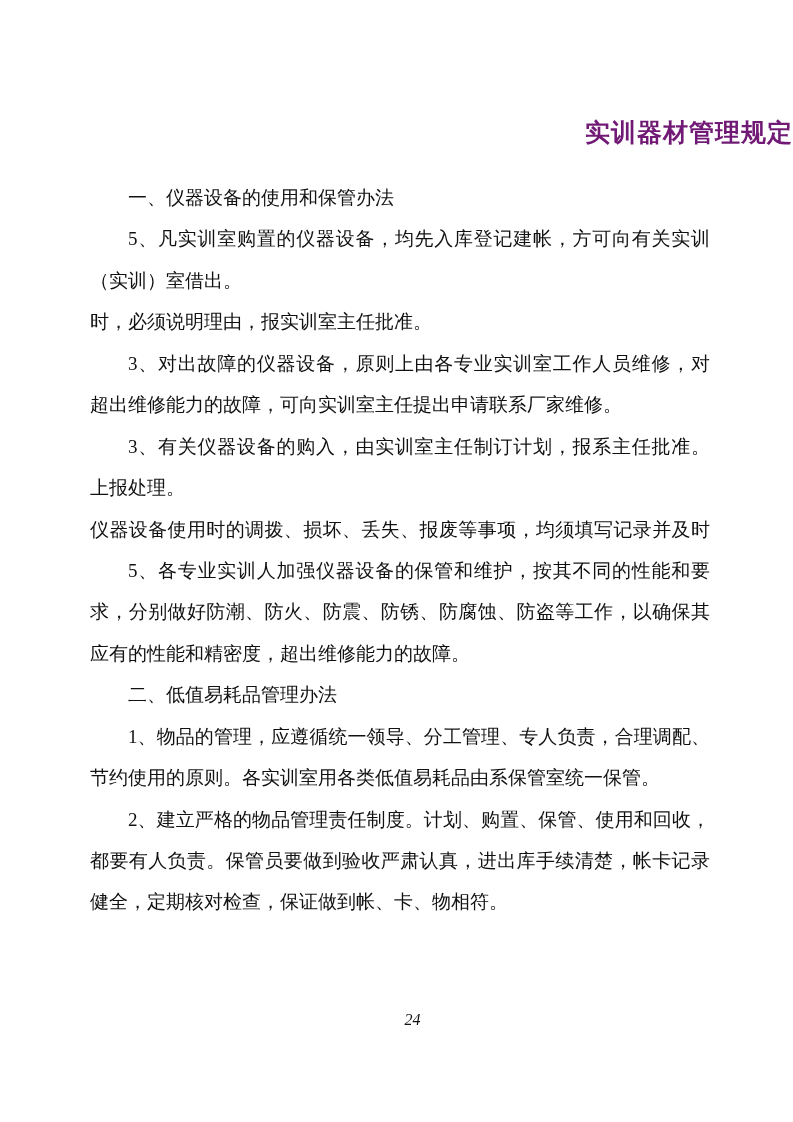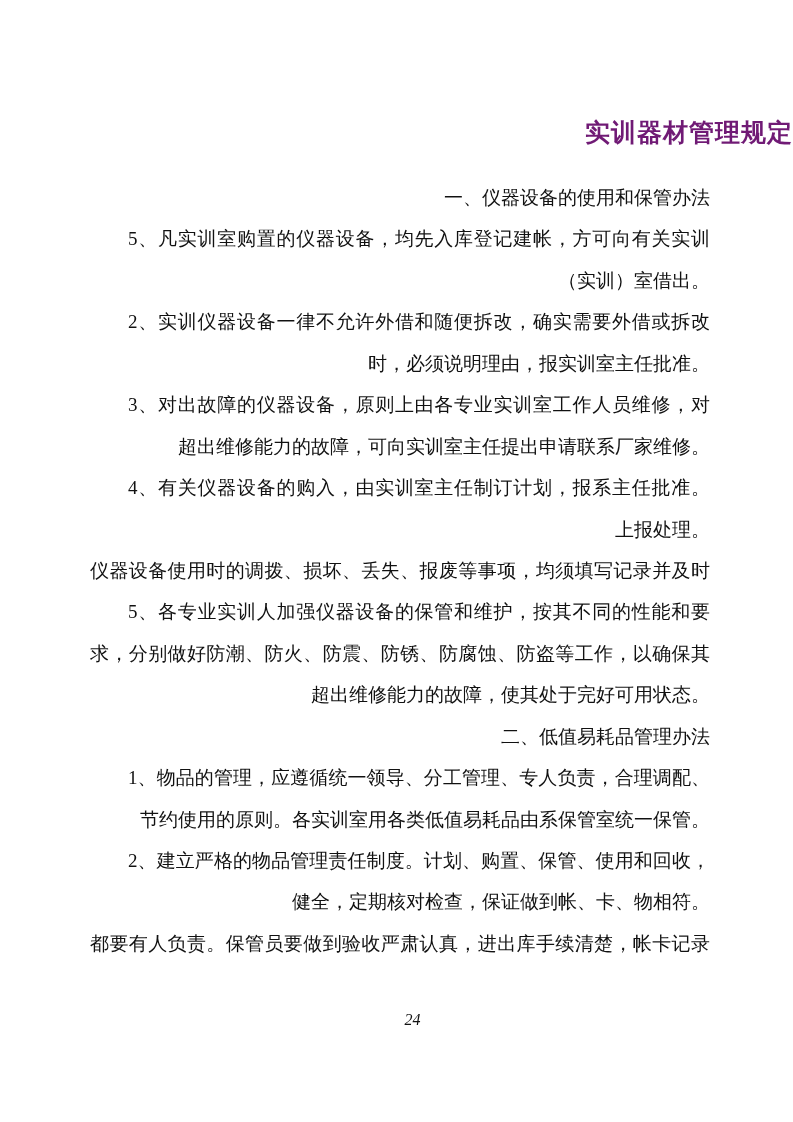--- a/index.html
+++ b/index.html
@@ -34,21 +34,21 @@
     position: absolute;
     top: 177px;
     left: 90px;
     width: 620px;
   }
   .line {
     height: 41.45px;
     line-height: 41.45px;
     font-size: 19px;
     overflow: hidden;
-    text-align: right;
+    text-align: left;
     white-space: nowrap;
   }
   .line.indent {
     padding-left: 38px;
   }
   .line.justify {
     white-space: normal;
     text-align: justify;
     text-align-last: justify;
     text-justify: inter-ideograph;
@@ -68,32 +68,31 @@
 </head>
 <body>
 
 <div class="page">
   <h1 class="doc-title">实训器材管理规定</h1>
 
   <div class="doc-body">
       <div class="line indent">一、仪器设备的使用和保管办法</div>
       <div class="line indent justify">5、凡实训室购置的仪器设备，均先入库登记建帐，方可向有关实训</div>
       <div class="line">（实训）室借出。</div>
-      <div class="line indent justify">2、实训仪器设备一律不允许外借和随便拆改，确实需要外借或拆改</div>
       <div class="line">时，必须说明理由，报实训室主任批准。</div>
       <div class="line indent justify">3、对出故障的仪器设备，原则上由各专业实训室工作人员维修，对</div>
       <div class="line">超出维修能力的故障，可向实训室主任提出申请联系厂家维修。</div>
-      <div class="line indent justify">4、有关仪器设备的购入，由实训室主任制订计划，报系主任批准。</div>
+      <div class="line indent justify">3、有关仪器设备的购入，由实训室主任制订计划，报系主任批准。</div>
       <div class="line">上报处理。</div>
       <div class="line justify">仪器设备使用时的调拨、损坏、丢失、报废等事项，均须填写记录并及时</div>
       <div class="line indent justify">5、各专业实训人加强仪器设备的保管和维护，按其不同的性能和要</div>
       <div class="line justify">求，分别做好防潮、防火、防震、防锈、防腐蚀、防盗等工作，以确保其</div>
-      <div class="line">超出维修能力的故障，使其处于完好可用状态。</div>
+      <div class="line">应有的性能和精密度，超出维修能力的故障。</div>
       <div class="line indent">二、低值易耗品管理办法</div>
       <div class="line indent justify">1、物品的管理，应遵循统一领导、分工管理、专人负责，合理调配、</div>
       <div class="line">节约使用的原则。各实训室用各类低值易耗品由系保管室统一保管。</div>
       <div class="line indent justify">2、建立严格的物品管理责任制度。计划、购置、保管、使用和回收，</div>
+      <div class="line justify">都要有人负责。保管员要做到验收严肃认真，进出库手续清楚，帐卡记录</div>
       <div class="line">健全，定期核对检查，保证做到帐、卡、物相符。</div>
-      <div class="line justify">都要有人负责。保管员要做到验收严肃认真，进出库手续清楚，帐卡记录</div>
     </div>
 
   <div class="page-number">24</div>
 </div>
 
 </body></html>

